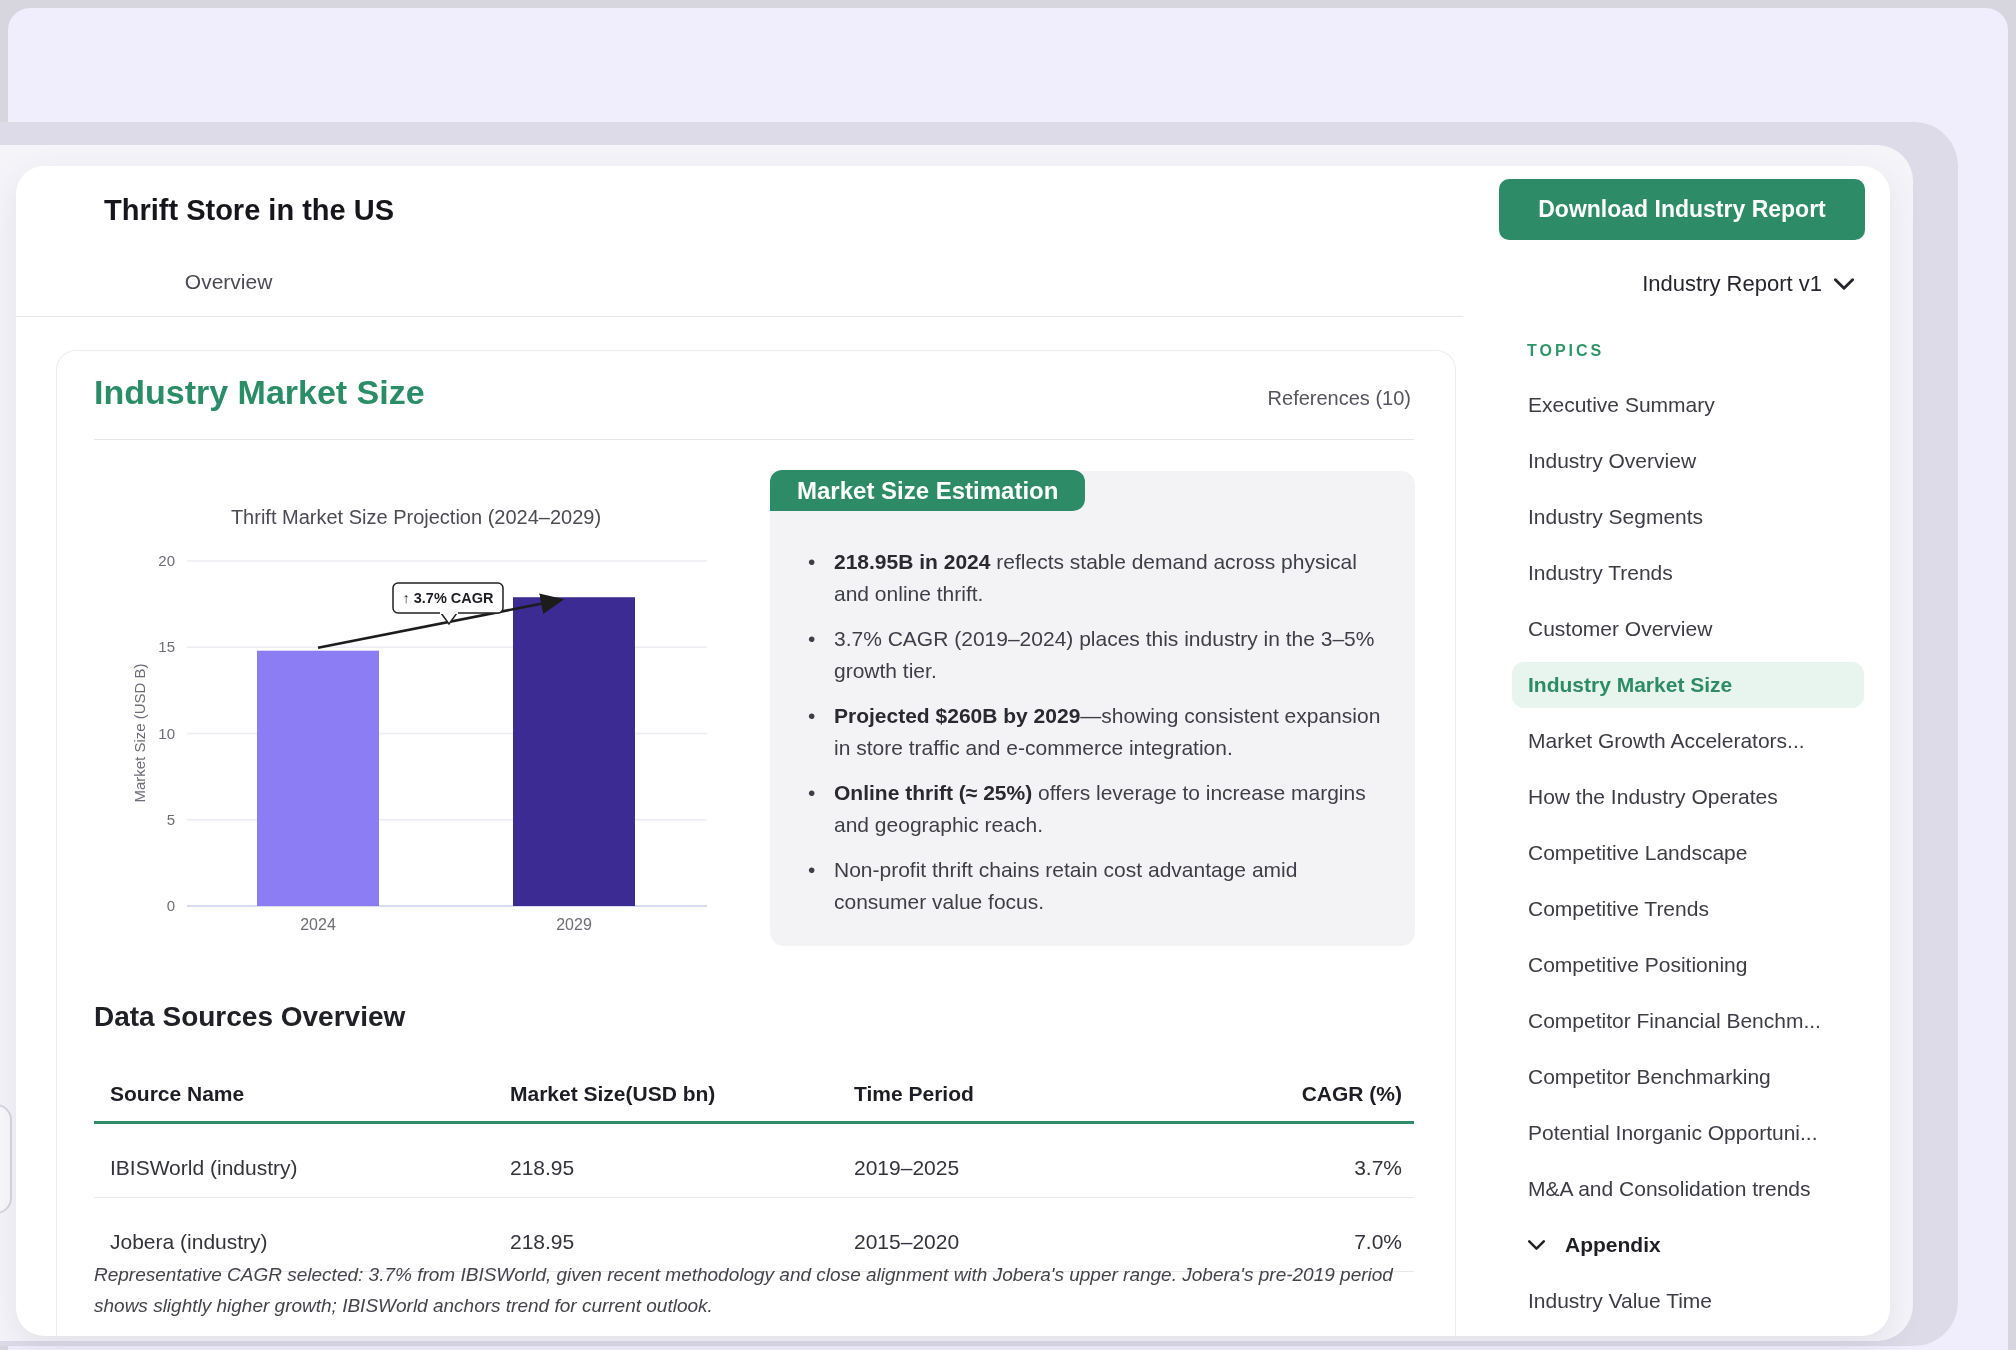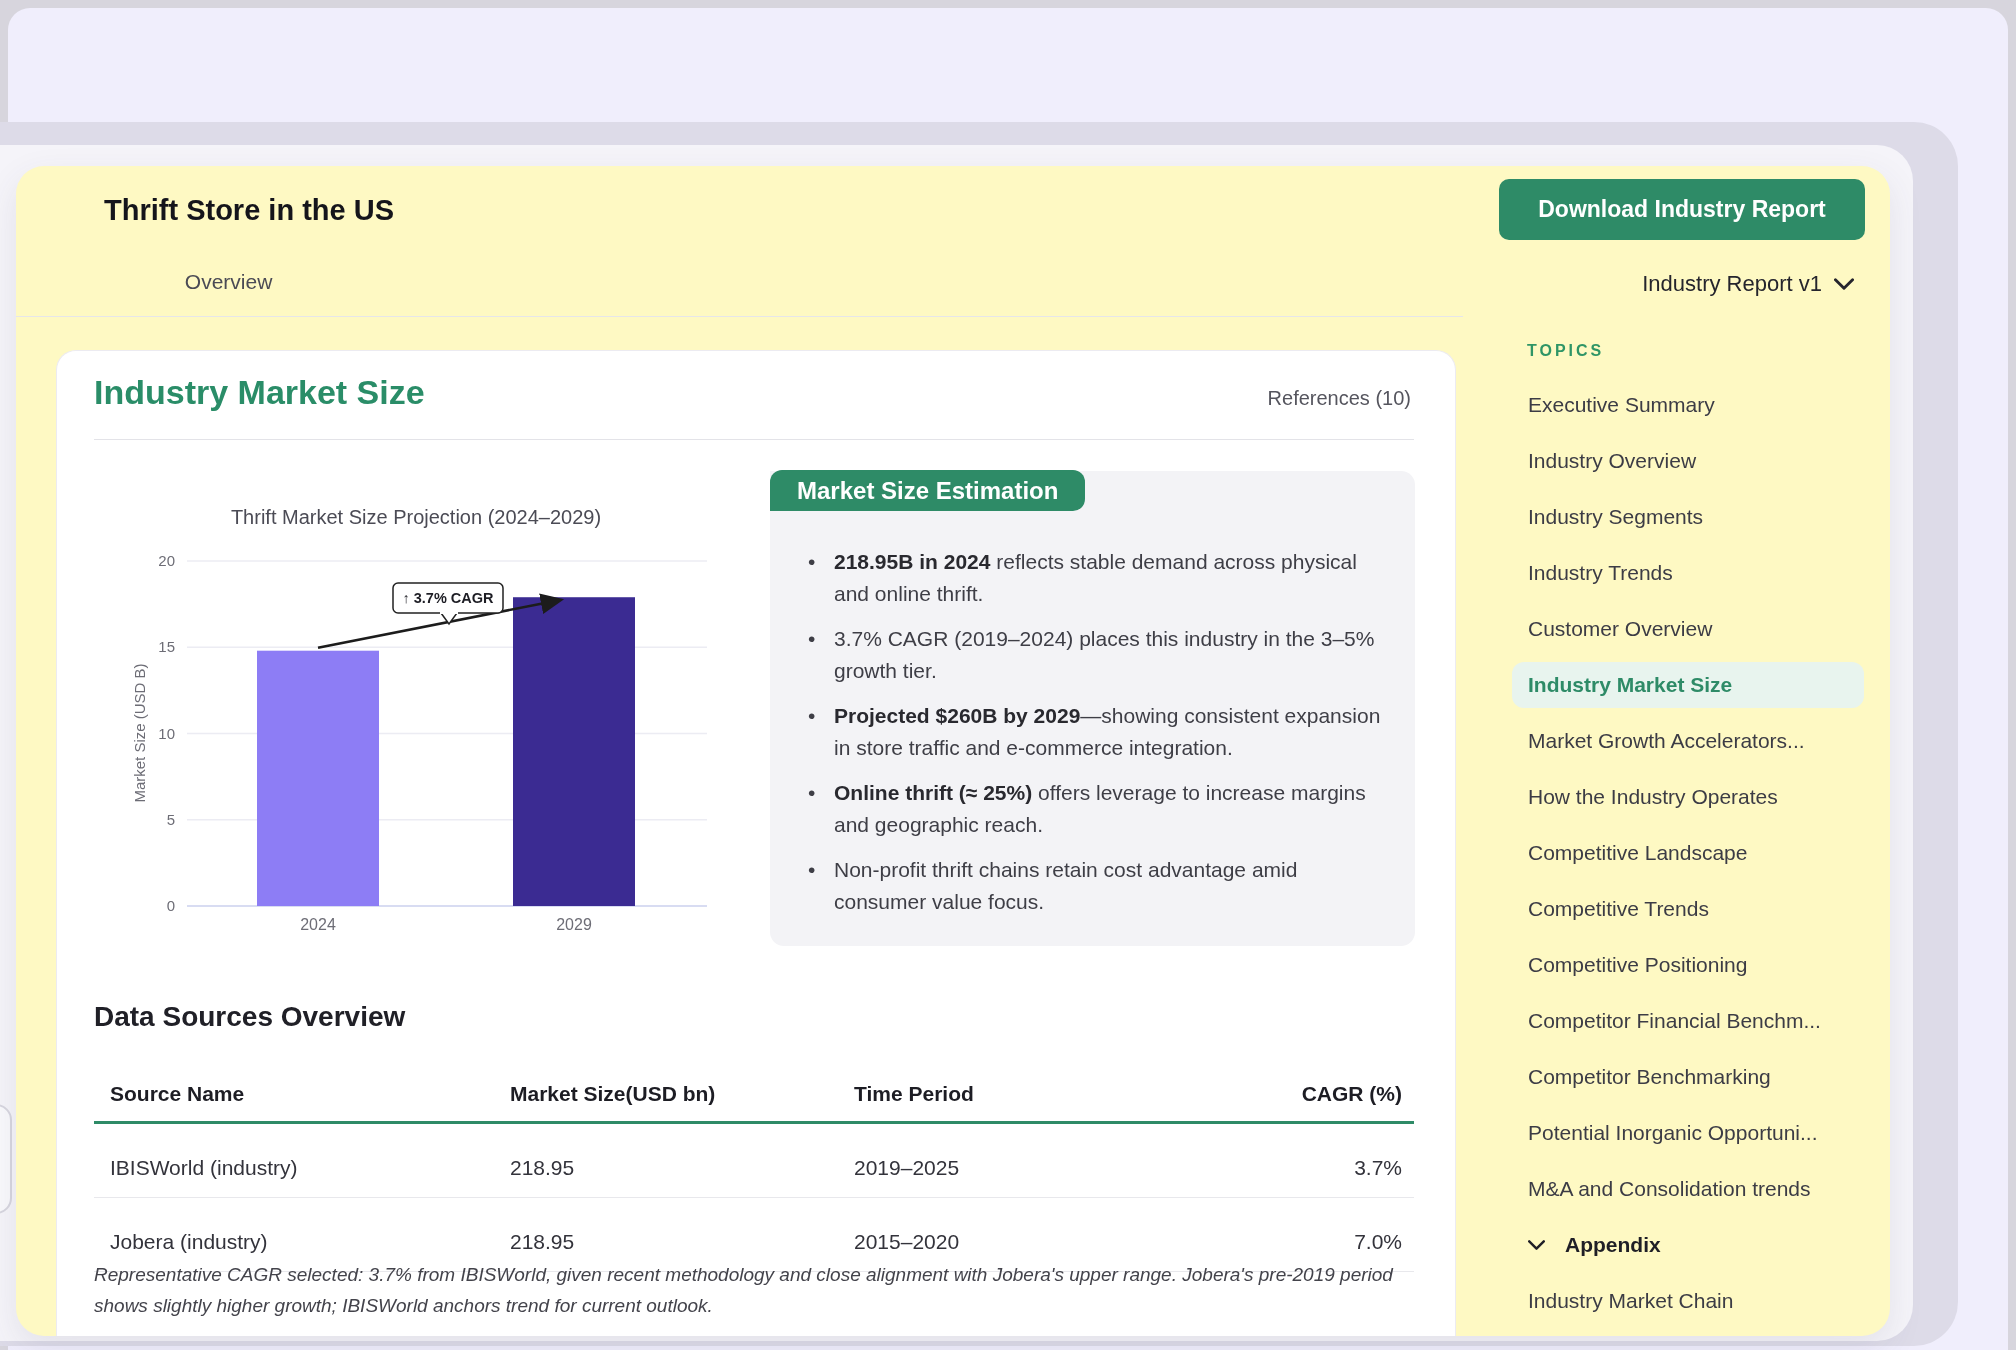--- a/index.html
+++ b/index.html
@@ -13,21 +13,21 @@
   .bg-lavender { position:absolute; left:8px; top:8px; width:2000px; height:1342px;
     background:#f0eefc; border-radius:22px 22px 0 0; }
   .layer-a { position:absolute; left:0; top:122px; width:1958px; height:1224px;
     background:#dddbe8; border-radius:0 44px 44px 0; }
   .layer-b { position:absolute; left:0; top:145px; width:1913px; height:1196px;
     background:#f5f4f9; border-radius:0 36px 36px 0; }
   .peek { position:absolute; left:-26px; top:1104px; width:38px; height:110px;
     background:#f9f9fc; border:2px solid #d7d6df; border-radius:16px; }
   
   .card { position:absolute; left:16px; top:166px; width:1874px; height:1170px;
-    background:#fef9c3; border-radius:28px; box-shadow:0 12px 34px rgba(70,70,100,.10); }
+    background:#ffffff; border-radius:28px; box-shadow:0 12px 34px rgba(70,70,100,.10); }
   .app-title { position:absolute; left:88px; top:28px; font-size:29px; font-weight:700; color:#15151b; }
   .download-btn { position:absolute; left:1483px; top:13px; width:366px; height:61px;
     background:#2e8b67; color:#fff; font-size:23px; font-weight:600; border:none; border-radius:10px;
     display:flex; align-items:center; justify-content:center; cursor:pointer;
     font-family:"Liberation Sans", sans-serif; }
   .version-select { position:absolute; right:36px; top:100px; height:36px;
     display:flex; align-items:center; gap:12px; font-size:22px; color:#25252d; cursor:pointer; }
   .version-select svg { width:20px; height:12px; }
   .tabs { position:absolute; left:54px; top:104px; display:flex; gap:46px; align-items:flex-end;flex-direction:column; }
   .tab { font-size:21px; color:#4b4b55; padding:0 2px 17px; cursor:pointer; }
@@ -241,17 +241,17 @@
       <div class="topic">
         <span>M&amp;A and Consolidation trends</span>
       </div>
       <div class="topic appendix">
         <svg class="chev" viewBox="0 0 14 8">
           <path d="M1 1l6 6 6-6" fill="none" stroke="#1f1f26" stroke-width="2" stroke-linecap="round" stroke-linejoin="round"></path>
         </svg>
         <span>Appendix</span>
       </div>
       <div class="topic">
-        <span>Industry Market Chain</span>
+        <span>Industry Value Time</span>
       </div>
     </div>
 
 </div>
 
 </body></html>

